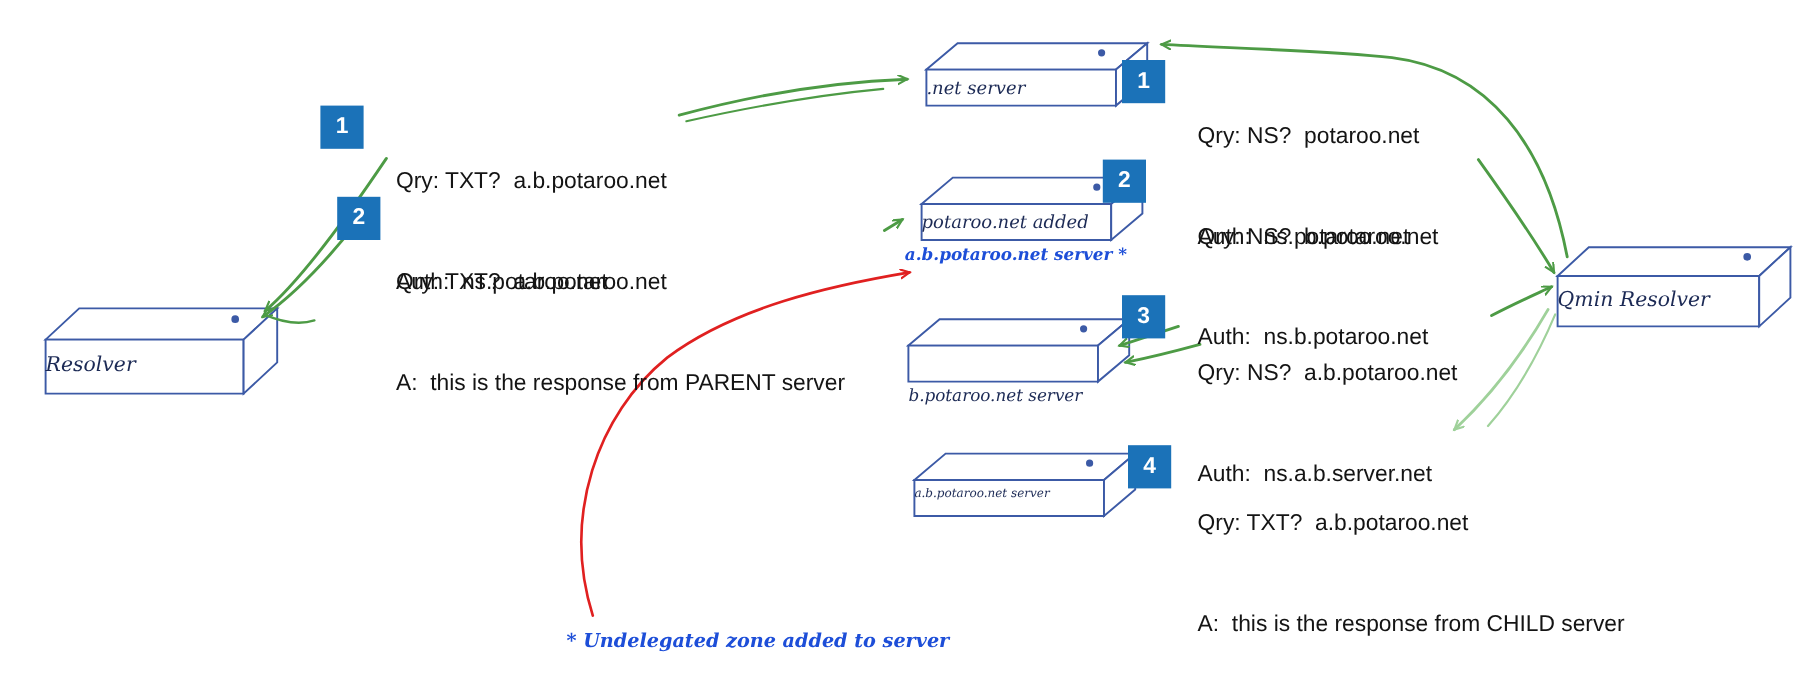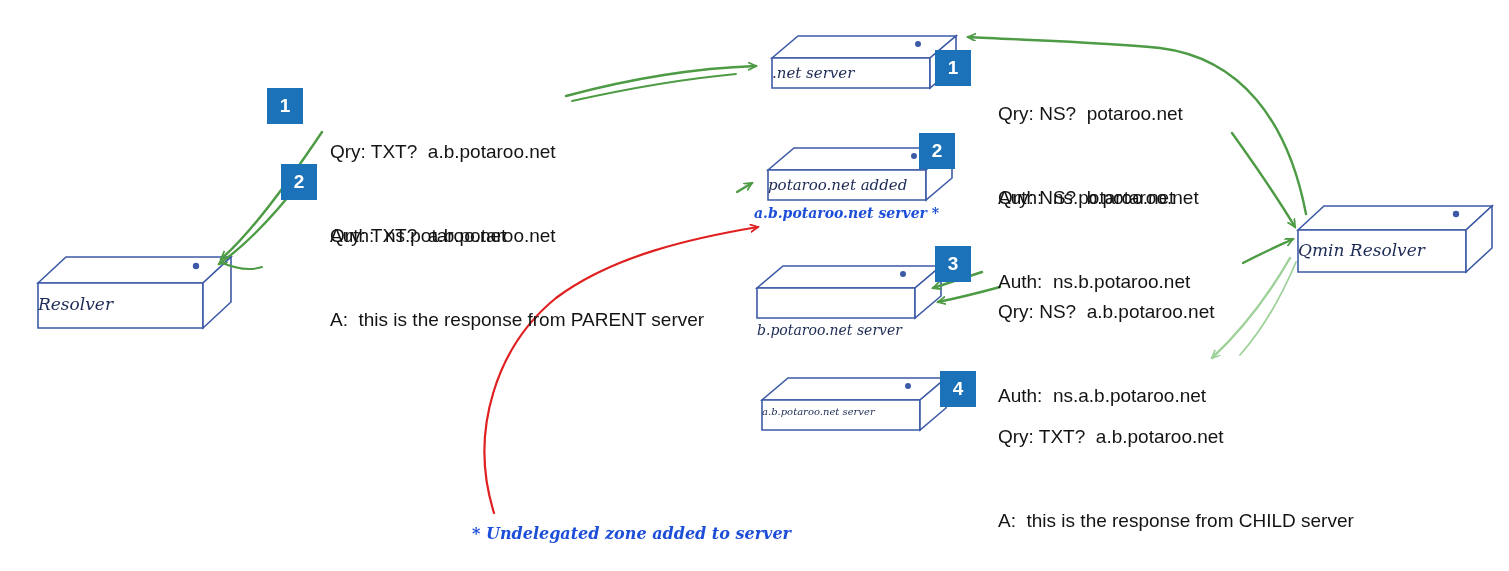--- a/index.html
+++ b/index.html
@@ -130,21 +130,21 @@
 
   <div class="badge" style="left:919px;top:133px;">2</div>
   <div class="step" style="left:998px;top:128px;">
     <div class="bold">Qry: NS?  b.potaroo.net</div>
     <div>Auth:  ns.b.potaroo.net</div>
   </div>
 
   <div class="badge" style="left:935px;top:246px;">3</div>
   <div class="step" style="left:998px;top:242px;">
     <div class="bold">Qry: NS?  a.b.potaroo.net</div>
-    <div>Auth:  ns.a.b.potaroo.net</div>
+    <div>Auth:  ns.a.b.server.net</div>
   </div>
 
   <div class="badge" style="left:940px;top:371px;">4</div>
   <div class="step" style="left:998px;top:367px;">
     <div class="bold">Qry: TXT?  a.b.potaroo.net</div>
     <div>A:  this is the response from CHILD server</div>
   </div>
 
   <div class="red-note footnote" style="left:472px;top:524px;">* Undelegated zone added to server</div>
 

